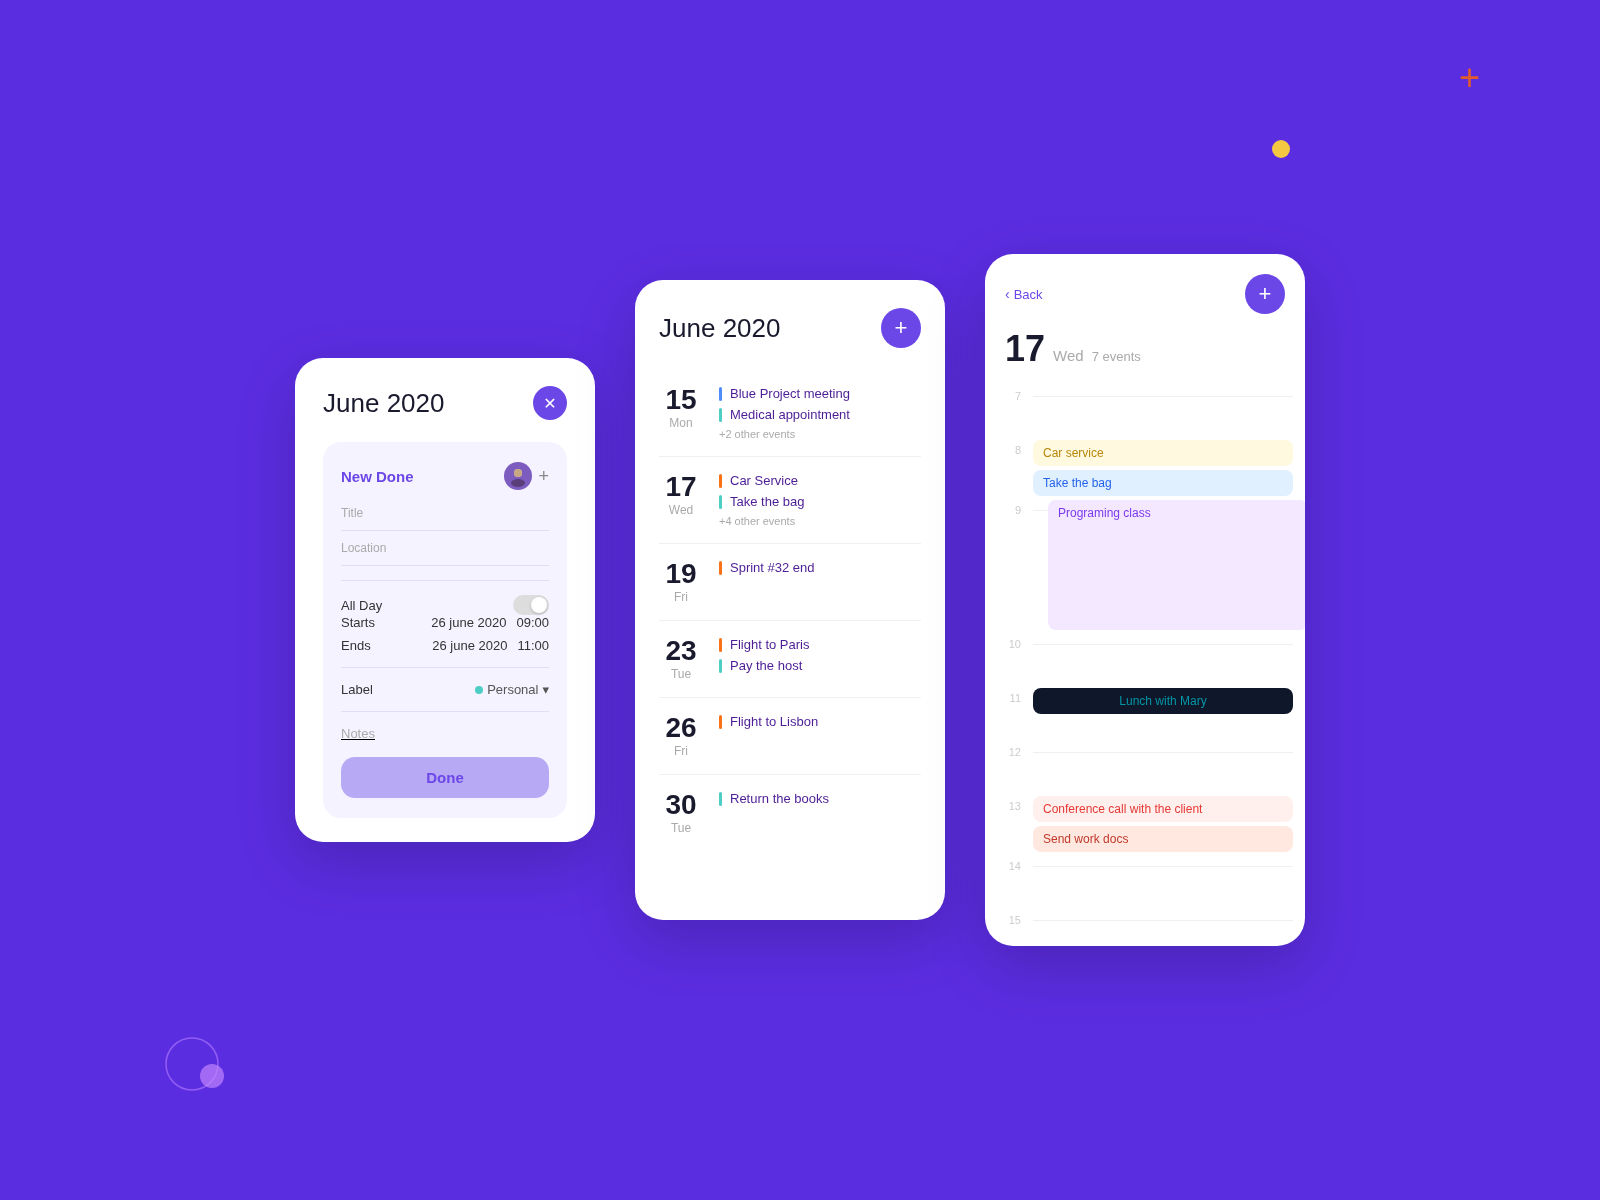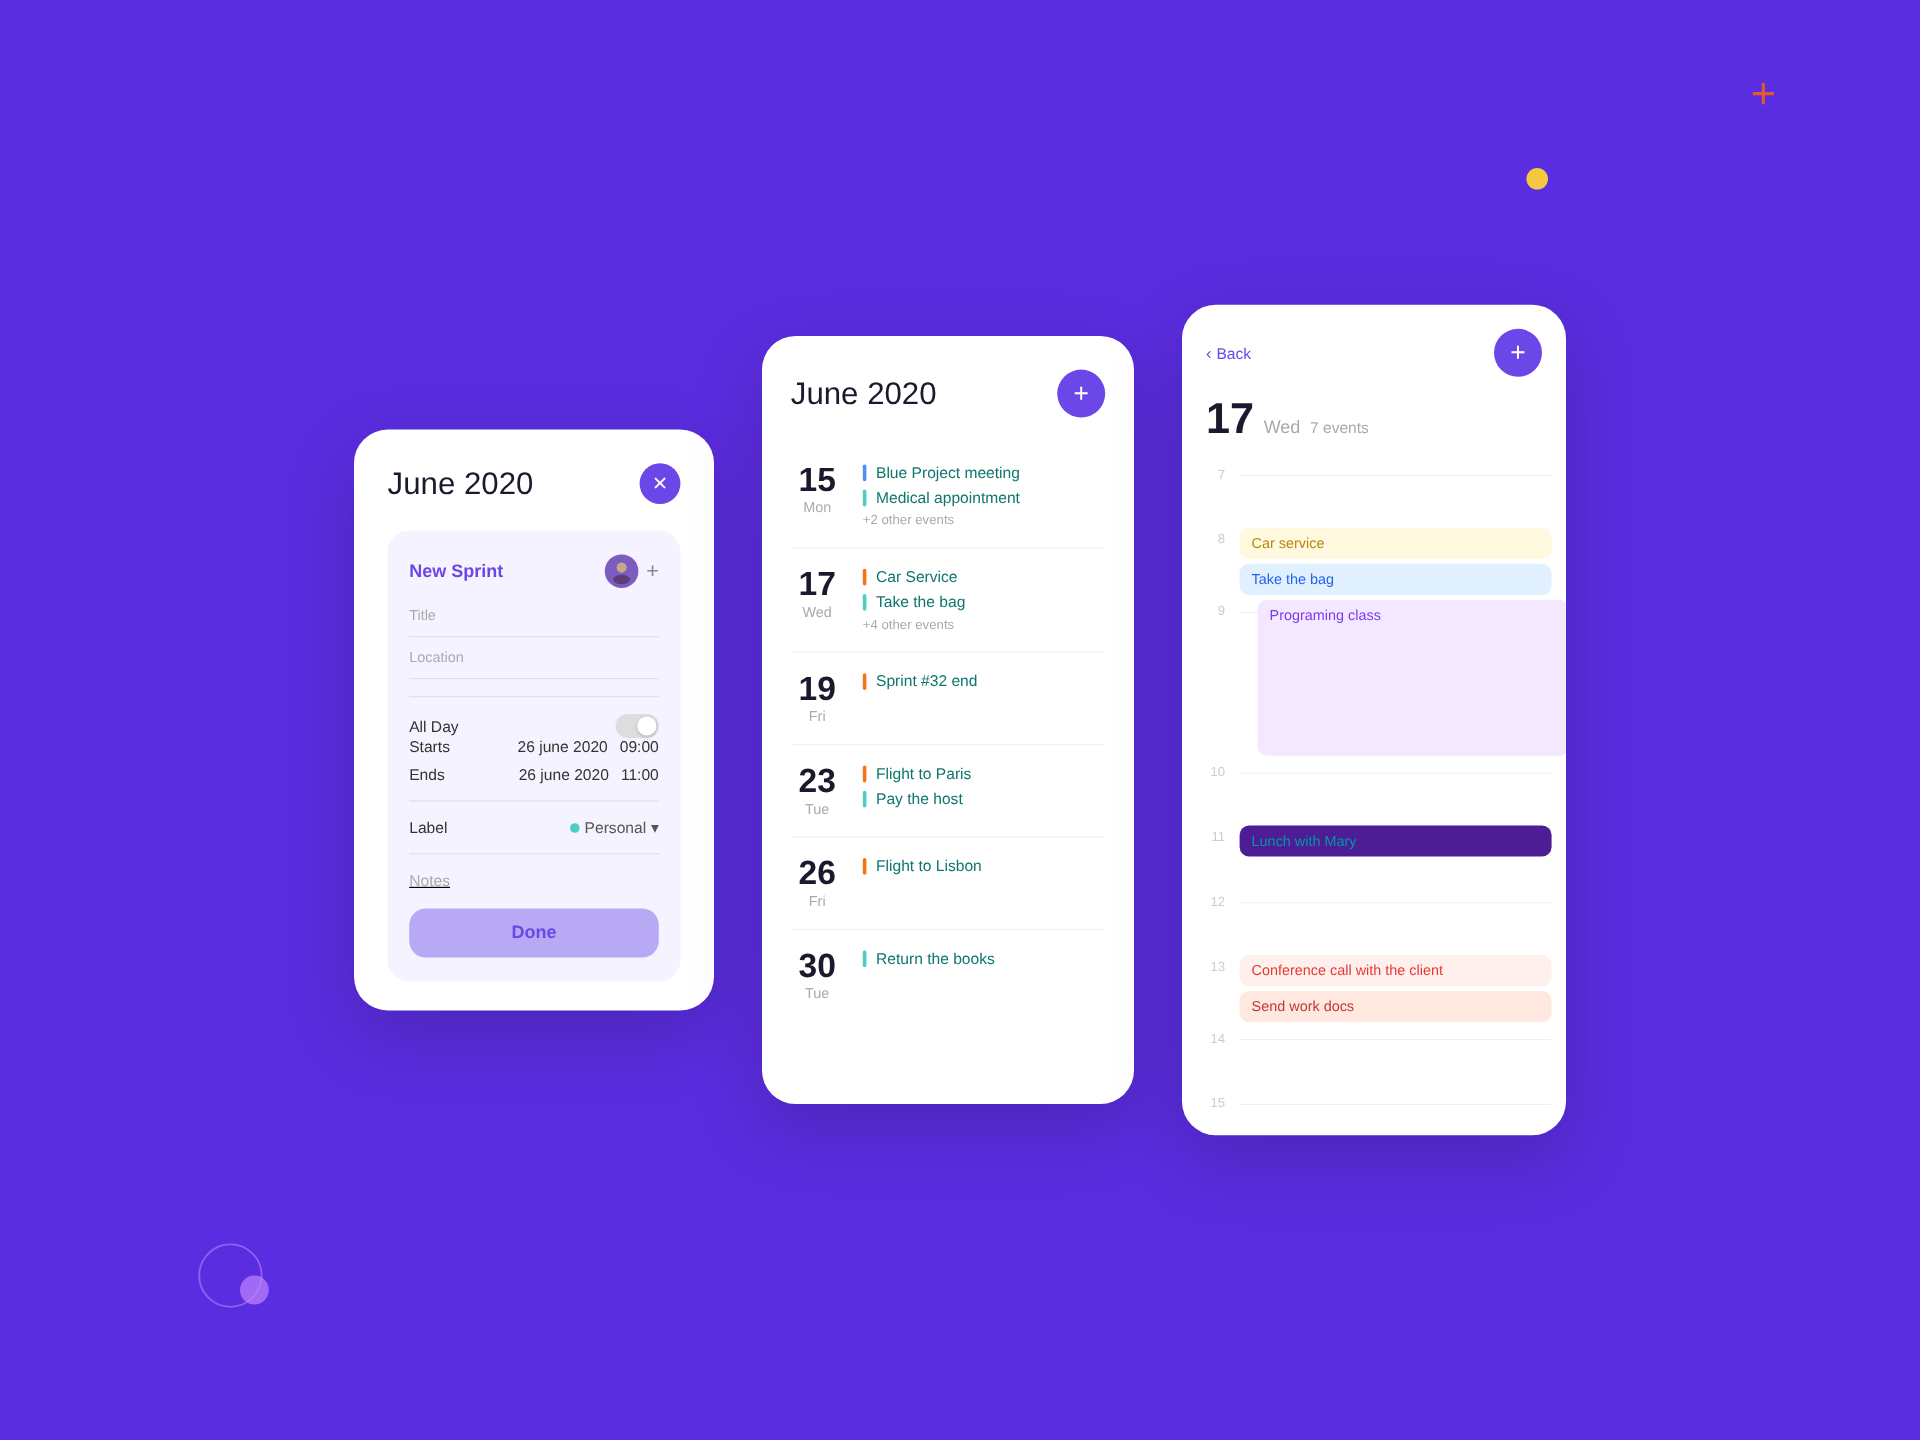--- a/index.html
+++ b/index.html
@@ -313,21 +313,21 @@
     .event-item:last-of-type { margin-bottom: 0; }
     .event-bar {
       width: 3px;
       height: 14px;
       border-radius: 2px;
       flex-shrink: 0;
     }
     .event-item .event-name {
       font-size: 13px;
       font-weight: 500;
-      color: #0f766e;
+      color: #4c1d95;
     }
     .more-events {
       font-size: 11px;
       color: #aaa;
       margin-top: 4px;
     }
 
     
     .panel-day {
       width: 320px;
@@ -410,21 +410,21 @@
       border-radius: 8px;
       padding: 6px 10px;
       font-size: 12px;
       font-weight: 500;
       margin-bottom: 4px;
       width: 100%;
     }
     .day-event.yellow { background: #fff9e0; color: #b8860b; }
     .day-event.blue { background: #e0f0ff; color: #2563eb; }
     .day-event.purple { background: #f3e8ff; color: #7c3aed; border-radius: 8px; }
-    .day-event.cyan { background: #4c1d95; color: #0097a7; }
+    .day-event.cyan { background: #0f172a; color: #0097a7; text-align: center; }
     .day-event.red { background: #fff0ee; color: #e53935; }
     .day-event.peach { background: #ffe8e0; color: #c0392b; }
   </style>
 </head>
 <body>
 
 <div class="deco-plus">+</div>
 <div class="deco-dot"></div>
 
 <div class="deco-circles">
@@ -440,21 +440,21 @@
     <div class="header">
       <h1>
         <span>June</span>
         <span style="font-weight:300">2020</span>
       </h1>
       <div class="close-btn">✕</div>
     </div>
 
     <div class="new-event-body">
       <div class="new-event-title-row">
-        <span class="title-label">New Sprint</span>
+        <span class="title-label">New Done</span>
         <div class="avatar-plus">
           <div class="avatar">
             <svg viewBox="0 0 22 22" fill="none">
               <circle cx="11" cy="8" r="4" fill="#e8d5b7"></circle>
               <ellipse cx="11" cy="18" rx="7" ry="4" fill="#5a3e7a"></ellipse>
               <circle cx="11" cy="8" r="4" fill="#c8a882"></circle>
             </svg>
           </div>
           <span class="plus-circle">+</span>
         </div>

